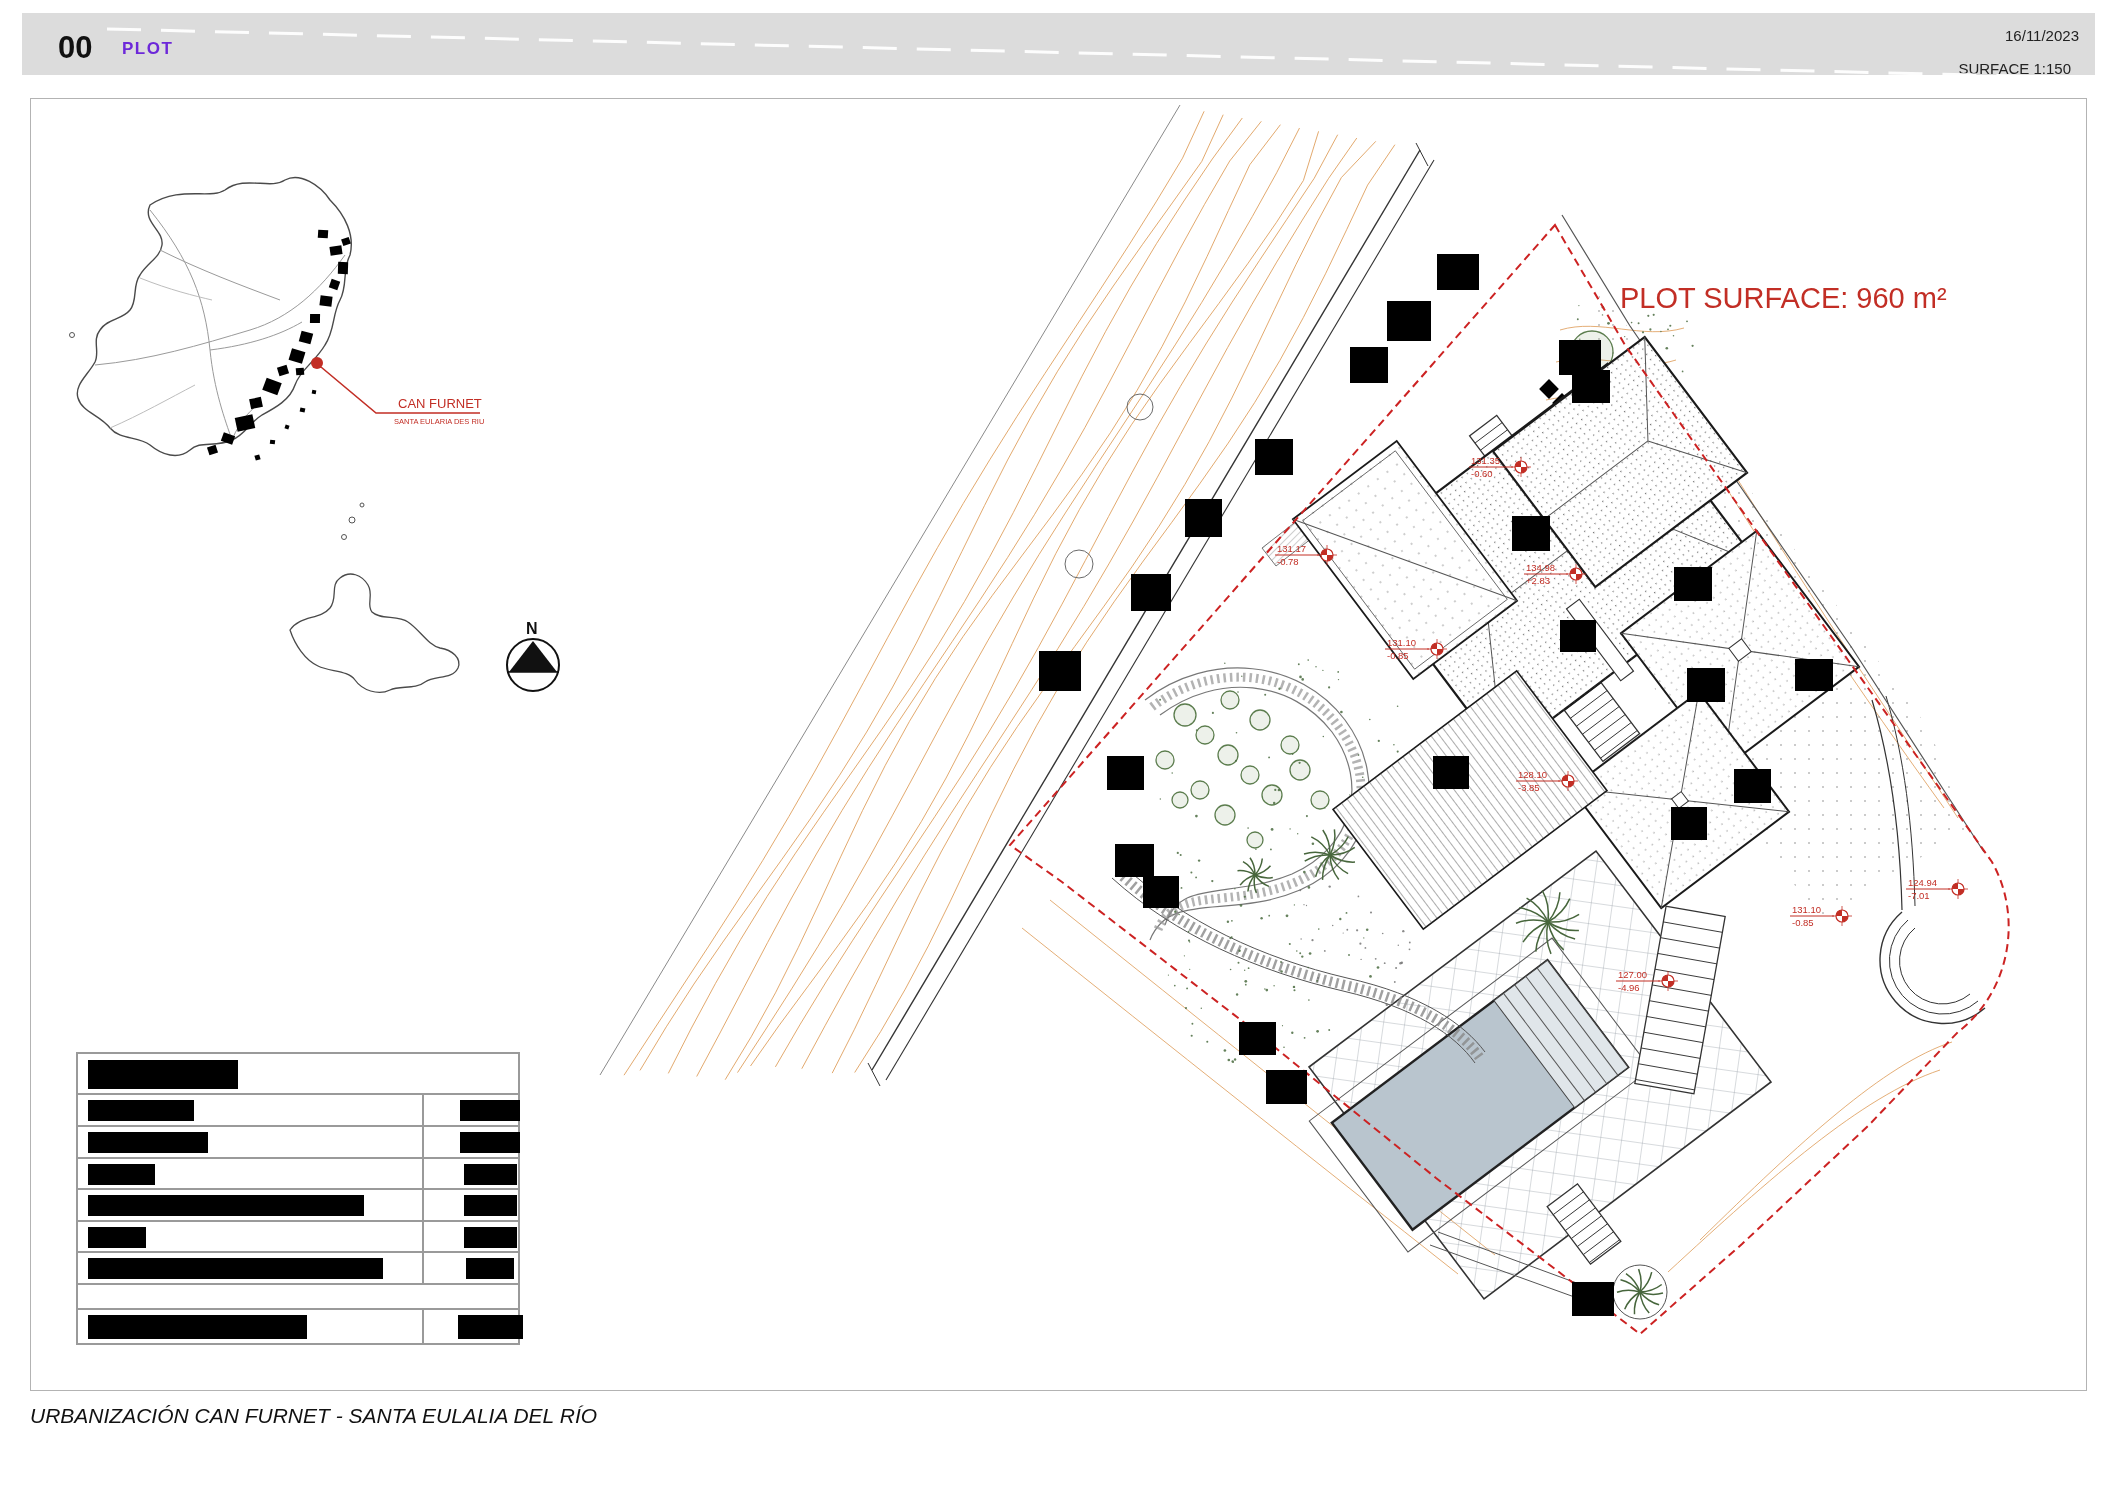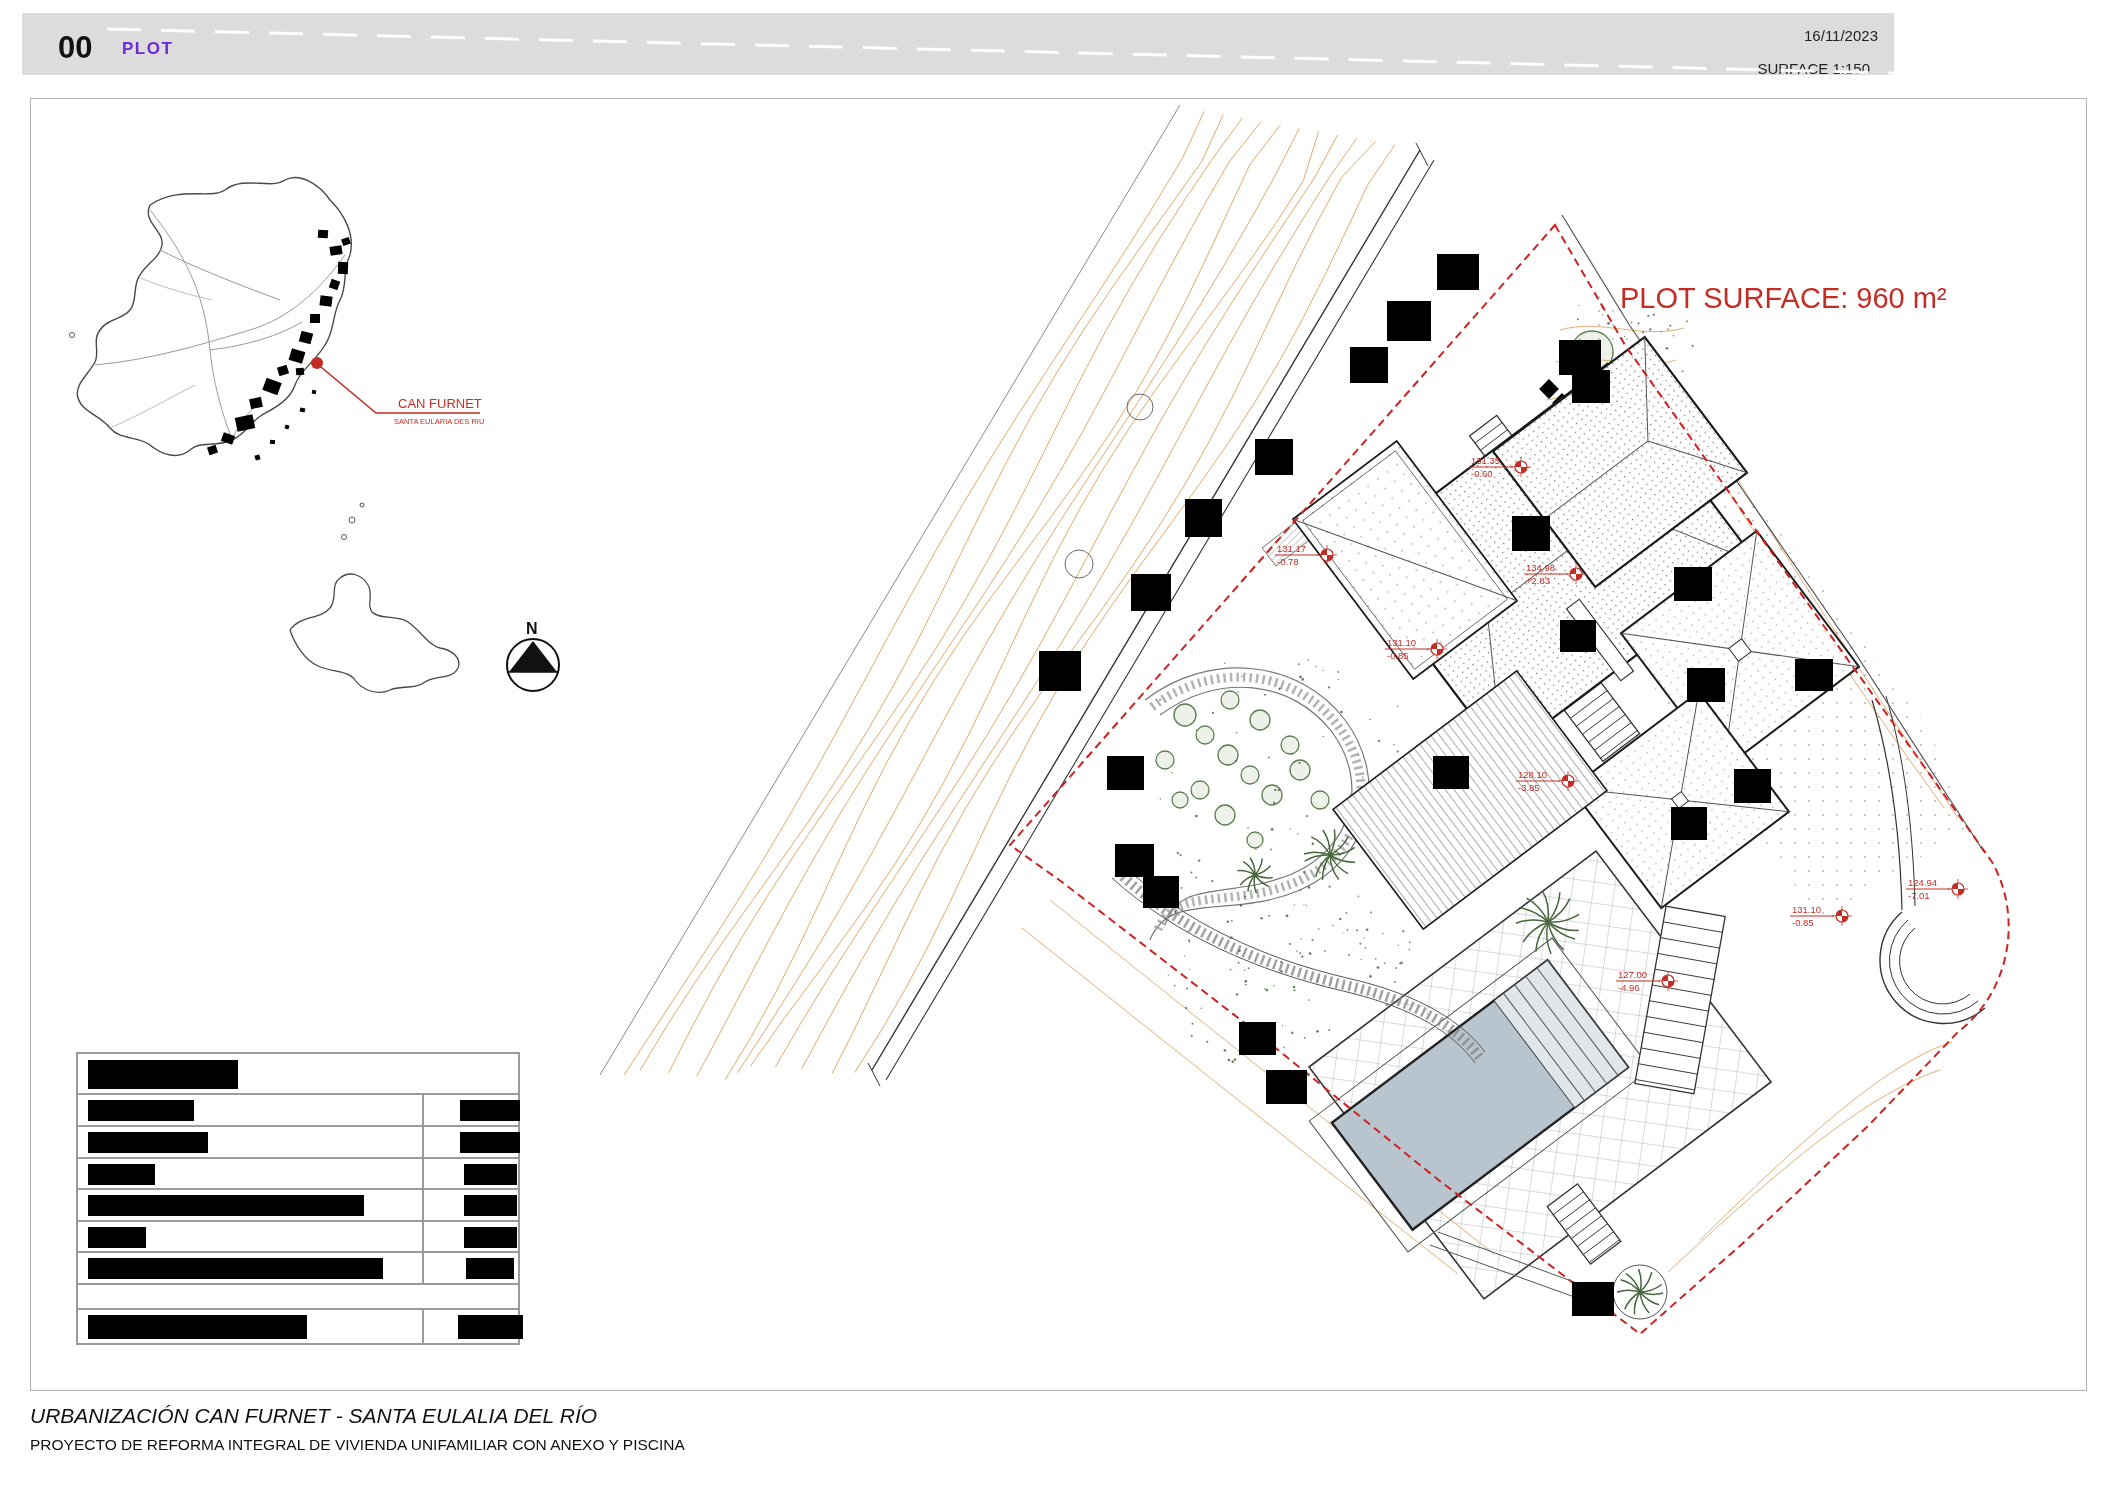--- a/index.html
+++ b/index.html
@@ -2,21 +2,21 @@
 <html><head>
 <meta charset="utf-8">
 <style>
   html,body{margin:0;padding:0;background:#e8e8e8;}
   .sheet{
     position:relative;width:2117px;height:1497px;background:#ffffff;
     font-family:"Liberation Sans", sans-serif;overflow:hidden;
   }
   
   .header-band{
-    position:absolute;left:22px;top:13px;width:1872px;height:62px;
+    position:absolute;left:22px;top:13px;width:2073px;height:62px;
     background:#dcdcdc;
   }
   .sheet-number{
     position:absolute;left:36px;top:17px;font-size:31px;font-weight:bold;color:#111;
     letter-spacing:0px;
   }
   .sheet-title{
     position:absolute;left:100px;top:26px;font-size:17px;font-weight:bold;color:#6d28d9;
     letter-spacing:1.5px;
   }
@@ -803,15 +803,14 @@
       <div class="legend-row" style="height: 26px;"></div>
       <div class="legend-row" style="height: 35px;">
         <div class="divider"></div>
         <div class="bar" style="left: 10px; top: 5px; width: 219px; height: 24px;"></div>
         <div class="bar" style="left: 379.5px; top: 5px; width: 65px; height: 24px;"></div>
       </div>
     </div>
 
   <div class="footer">
     <p class="line2">URBANIZACIÓN CAN FURNET - SANTA EULALIA DEL RÍO</p>
-    <p class="line3">PROYECTO DE REFORMA INTEGRAL DE VIVIENDA UNIFAMILIAR CON ANEXO Y PISCINA</p>
   </div>
 </div>
 
 </body></html>

